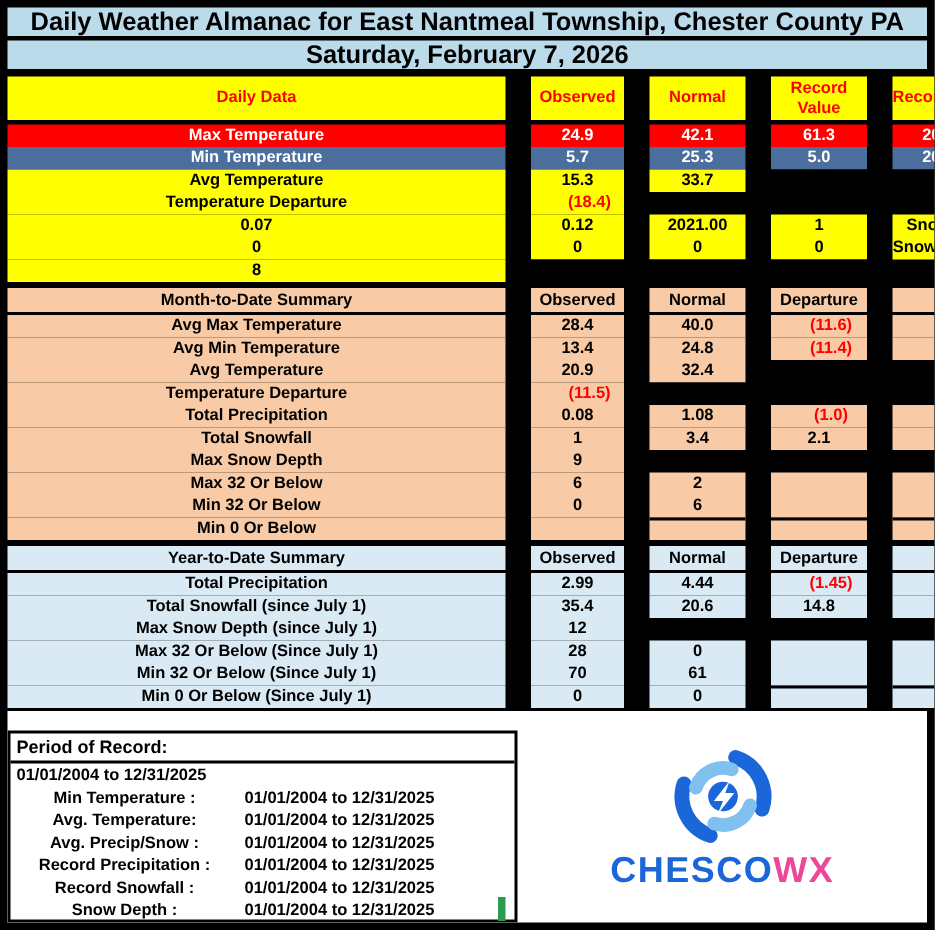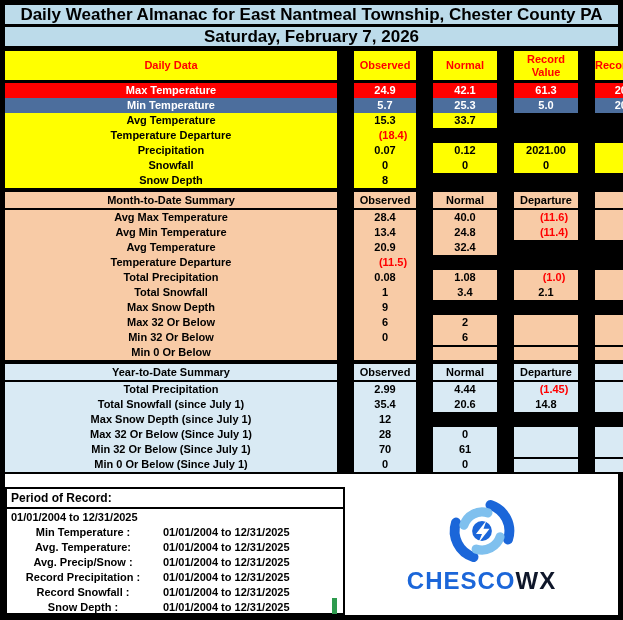--- a/index.html
+++ b/index.html
@@ -35,21 +35,21 @@
   .por{width:340px;border:2px solid #000;box-sizing:border-box;background:#FFFFFF;}
   .por-header{border-bottom:2px solid #000;height:20px;display:flex;align-items:center;
               padding-left:4px;font-size:12px;box-sizing:border-box;}
   .por-row{display:flex;height:15px;align-items:center;font-size:11px;}
   .por-label{width:152px;text-align:center;}
   .por-value{flex:1;text-align:left;padding-left:4px;}
   .logo-area{flex:1;display:flex;flex-direction:column;align-items:center;}
   .logo-icon{margin-top:6px;}
   .logo-text{font-size:24px;letter-spacing:1px;margin-top:0;line-height:1;}
   .logo-primary{color:#1B66D9;}
-  .logo-secondary{color:#0f172a;}
+  .logo-secondary{color:#ec4899;}
   .green-marker{position:absolute;left:332px;top:598px;width:5px;height:16px;background:#2E9B4E;}
 </style>
 </head>
 <body>
 
 <div class="stage">
 
   <div class="titlebar">Daily Weather Almanac for East Nantmeal Township, Chester County PA</div>
   <div class="titlebar second">Saturday, February 7, 2026</div>
 
@@ -78,21 +78,20 @@
     <div class="c y">33.7</div>
     <div class="c k"></div>
     <div class="c k"></div>
 
     <div class="c y">Temperature Departure</div>
     <div class="c y neg">(18.4)</div>
     <div class="c k"></div>
     <div class="c k"></div>
     <div class="c k"></div>
 
-    <div class="c y">Precipitation</div>
     <div class="c y">0.07</div>
     <div class="c y">0.12</div>
     <div class="c y">2021.00</div>
     <div class="c y">1</div>
 
     <div class="c y">Snowfall</div>
     <div class="c y">0</div>
     <div class="c y">0</div>
     <div class="c y">0</div>
     <div class="c y">0</div>

